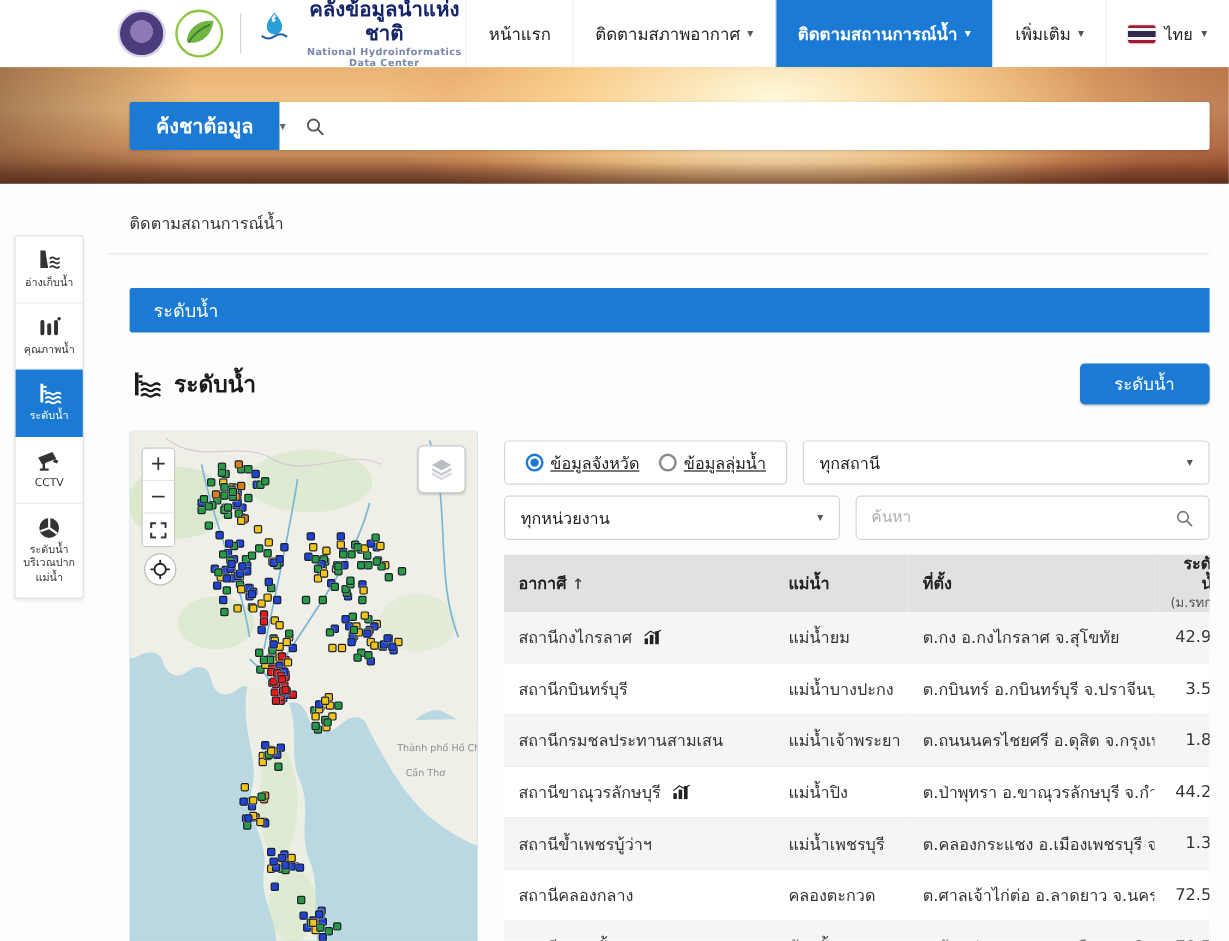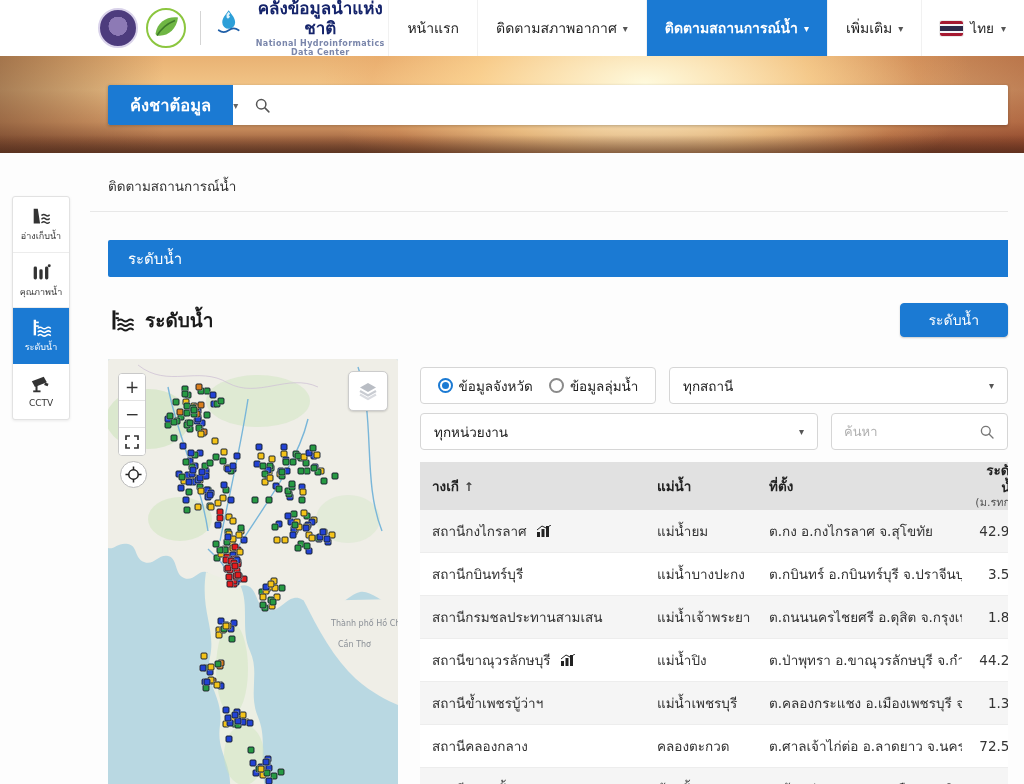--- a/index.html
+++ b/index.html
@@ -99,28 +99,28 @@
     border-radius:5px;display:flex;align-items:center;justify-content:center;z-index:4;cursor:pointer;box-shadow:0 1px 2px rgba(0,0,0,.15);}
   .layers svg{width:24px;height:24px;}
 
   
   .panel{flex:1;min-width:0;}
   .filter-row{display:flex;gap:13px;}
   .filter-row.r1{margin-top:8px;}
   .filter-row.r2{margin-top:9px;}
   .radio-box{width:236px;height:37px;border:1px solid #d6d6d6;border-radius:4px;display:flex;
     align-items:center;justify-content:center;gap:16px;font-size:13.5px;color:#222;flex:none;background:#fff;}
-  .radio{display:flex;align-items:center;gap:6px;cursor:pointer;}
+  .radio{display:flex;align-items:center;gap:6px;cursor:pointer;text-decoration:underline;}
   .rdot{width:15px;height:15px;border-radius:50%;border:2px solid #8a8a8a;position:relative;flex:none;background:#fff;}
   .radio.sel .rdot{border-color:var(--blue);}
   .radio.sel .rdot::after{content:"";position:absolute;inset:2px;border-radius:50%;background:var(--blue);}
   .dropdown{height:37px;border:1px solid #d6d6d6;border-radius:4px;background:#fff;display:flex;
     align-items:center;padding:0 13px;font-size:13.5px;color:#222;cursor:pointer;flex:1;min-width:0;}
   .dropdown .caret{margin-left:auto;font-size:10px;color:#555;}
-  .dropdown.agency{flex:none;width:398px;}
+  .dropdown.agency{flex:none;width:280px;}
   .search-mini{flex:1;height:37px;border:1px solid #d6d6d6;border-radius:4px;background:#fff;display:flex;
     align-items:center;padding-right:12px;min-width:0;}
   .search-mini input{flex:1;border:none;outline:none;font-size:13px;padding:0 12px;color:#333;font-family:inherit;min-width:0;}
   .search-mini input::placeholder{color:#b0b0b0;}
   .search-mini svg{width:16px;height:16px;flex:none;}
 
   
   .table-clip{margin-top:12px;overflow:hidden;width:588px;}
   table{width:610px;border-collapse:collapse;font-size:13.5px;table-layout:fixed;}
   col.c1{width:225px;} col.c2{width:112px;} col.c3{width:205px;} col.c4{width:68px;}
@@ -238,20 +238,29 @@
         <div class="side-item">
     <span class="ic">
             <svg viewBox="0 0 24 24">
               <path d="M2 9 L15 4 l3.4 6.2 -13 5 Z" fill="currentColor"></path>
               <rect x="16" y="11" width="4" height="3" transform="rotate(20 18 12)" fill="currentColor"></rect>
               <rect x="6" y="14" width="2.2" height="6" fill="currentColor"></rect>
               <rect x="3.5" y="19" width="8" height="2" fill="currentColor"></rect>
             </svg>
           </span>
     <span class="lbl">CCTV</span>
+  </div>
+        <div class="side-item">
+    <span class="ic">
+            <svg viewBox="0 0 24 24">
+              <circle cx="12" cy="12" r="9" fill="currentColor"></circle>
+              <path d="M12 3 v9 l7 5 M12 12 l-8 3" stroke="#fff" stroke-width="2" fill="none"></path>
+            </svg>
+          </span>
+    <span class="lbl">ระดับน้ำบริเวณปากแม่น้ำ</span>
   </div>
       </aside>
 
     <div class="main">
 
       <div class="bluebar-row">
         <div class="bluebar">ระดับน้ำ</div>
       </div>
 
       <div class="heading-row">
@@ -681,21 +690,21 @@
           <div class="table-clip">
             <table>
               <colgroup>
                   <col class="c1">
                   <col class="c2">
                   <col class="c3">
                   <col class="c4">
                 </colgroup>
               <thead>
                 <tr>
-                  <th><span>างเกี</span> <span class="sort">↑</span></th>
+                  <th><span>อากาศี</span> <span class="sort">↑</span></th>
                   <th>แม่น้ำ</th>
                   <th>ที่ตั้ง</th>
                   <th class="lvl">
                     <div>ระดับน้ำ</div>
                     <div class="unit">(ม.รทก.)</div>
                   </th>
                 </tr>
               </thead>
               <tbody id="rows">
                   <tr>

